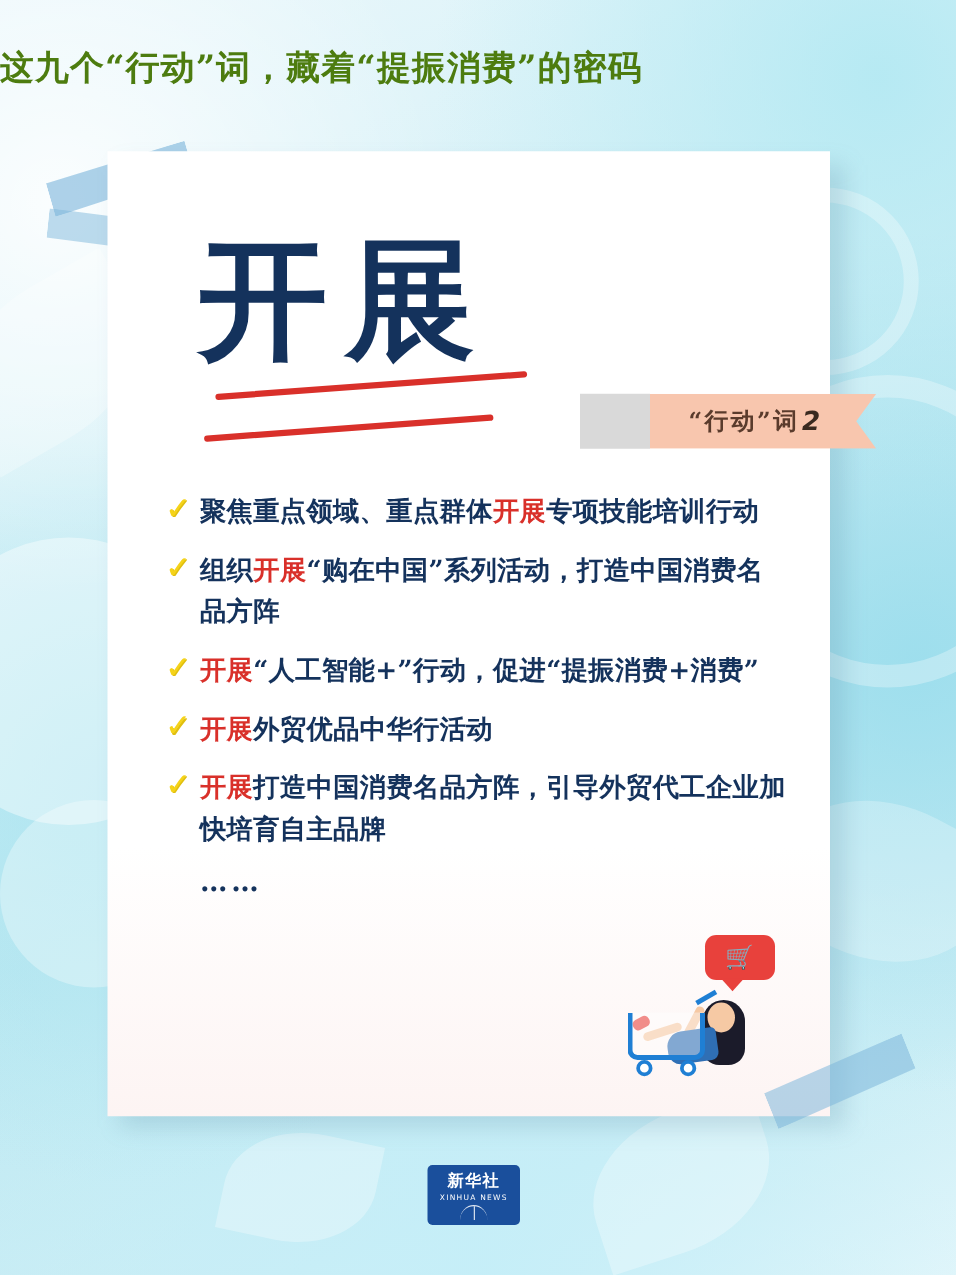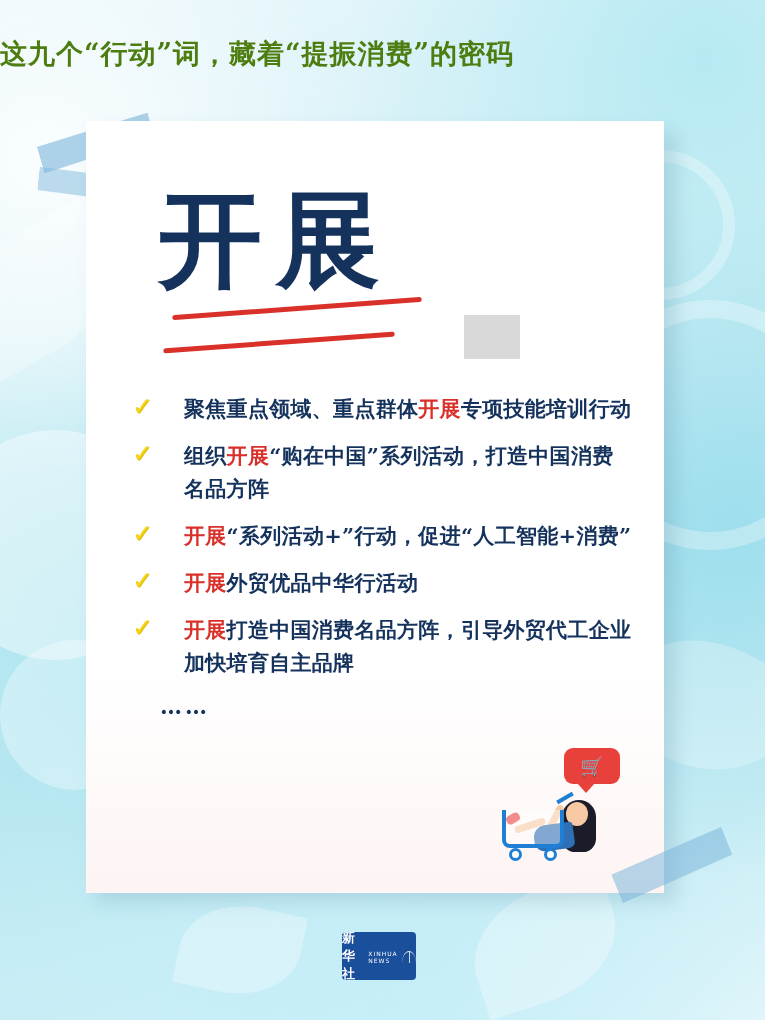--- a/index.html
+++ b/index.html
@@ -185,21 +185,20 @@
     text-shadow: 1px 1px 0 #e0bf10;
   }
   .item-text {
     flex: 1;
     font-family: "DejaVu Serif", "Liberation Serif", serif;
     font-weight: bold;
     font-size: 21px;
     line-height: 33px;
     color: #14325c;
     letter-spacing: 0.3px;
-    margin-left: 24px;
   }
   .hl { color: #d9302a; }
   .ellipsis {
     margin-left: 28px;
     font-family: "DejaVu Serif", "Liberation Serif", serif;
     font-weight: bold;
     font-size: 22px;
     color: #14325c;
     letter-spacing: 3px;
   }
@@ -276,21 +275,21 @@
     transform: rotate(-28deg);
   }
 
   
   .logo {
     position: absolute;
     left: 342px; top: 932px;
     width: 74px; height: 48px;
     background: #1a4f9c;
     border-radius: 4px;
-    display: flex; flex-direction: row;
+    display: flex; flex-direction: column;
     align-items: center; justify-content: center;
     overflow: hidden;
   }
   .logo-cn {
     color: #fff; font-size: 13px; font-weight: bold;
     font-family: "DejaVu Serif", "Liberation Serif", serif;
     letter-spacing: 1px;
   }
   .logo-en {
     color: #fff; font-size: 6px; letter-spacing: 1px; margin-top: 1px;
@@ -327,34 +326,38 @@
 <div class="card-shadow"></div>
 <div class="card"></div>
 <div class="tape tape-br"></div>
 
 <div class="headword">开展</div>
 <div class="underline1"></div>
 <div class="underline2"></div>
 
 <div class="ribbon">
   <div class="ribbon-grey"></div>
+  <div class="ribbon-pink">
+    <span class="ribbon-text">“行动”词</span>
+    <span class="ribbon-num">2</span>
+  </div>
 </div>
 
 <div class="list" id="bullet-list">
     <div class="item">
       <span class="check">✓</span>
       <span class="item-text"><span>聚焦重点领域、重点群体</span><span class="hl">开展</span><span>专项技能培训行动</span></span>
     </div>
     <div class="item">
       <span class="check">✓</span>
       <span class="item-text"><span>组织</span><span class="hl">开展</span><span>“购在中国”系列活动，打造中国消费名品方阵</span></span>
     </div>
     <div class="item">
       <span class="check">✓</span>
-      <span class="item-text"><span class="hl">开展</span><span>“系列活动+”行动，促进“人工智能+消费”</span></span>
+      <span class="item-text"><span class="hl">开展</span><span>“人工智能+”行动，促进“提振消费+消费”</span></span>
     </div>
     <div class="item">
       <span class="check">✓</span>
       <span class="item-text"><span class="hl">开展</span><span>外贸优品中华行活动</span></span>
     </div>
     <div class="item">
       <span class="check">✓</span>
       <span class="item-text"><span class="hl">开展</span><span>打造中国消费名品方阵，引导外贸代工企业加快培育自主品牌</span></span>
     </div>
     <div class="ellipsis">……</div>

